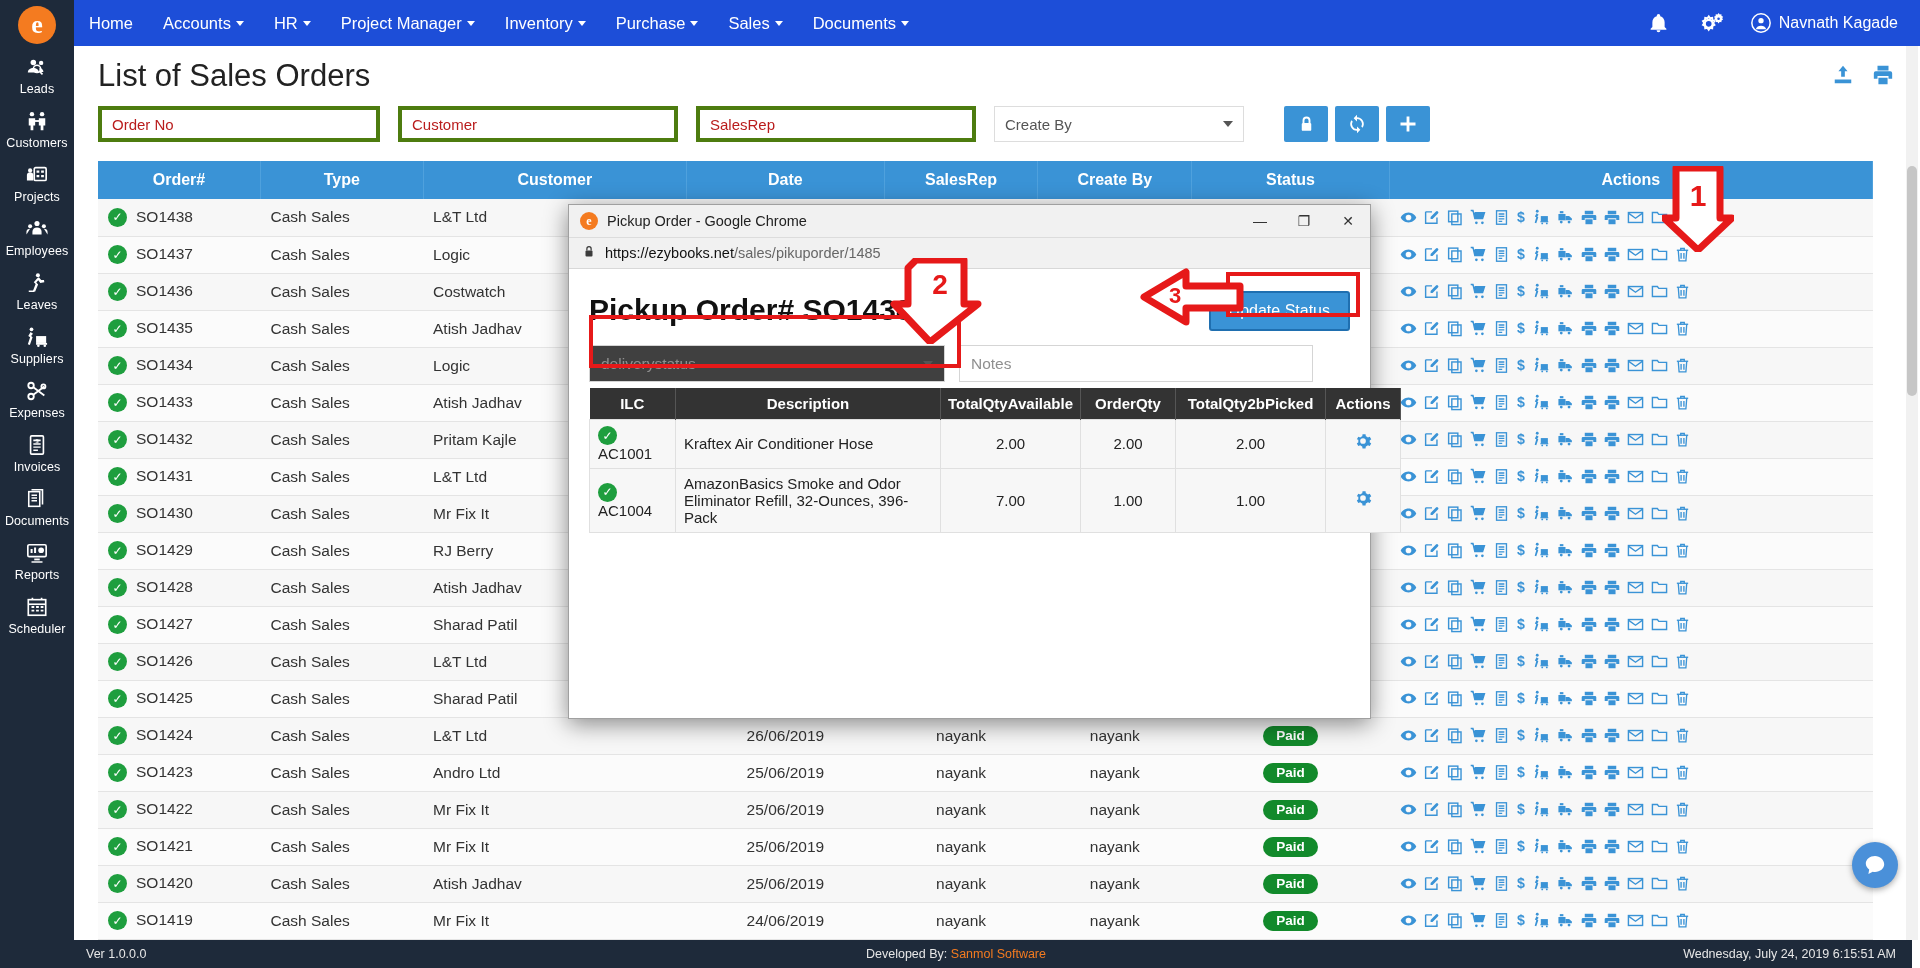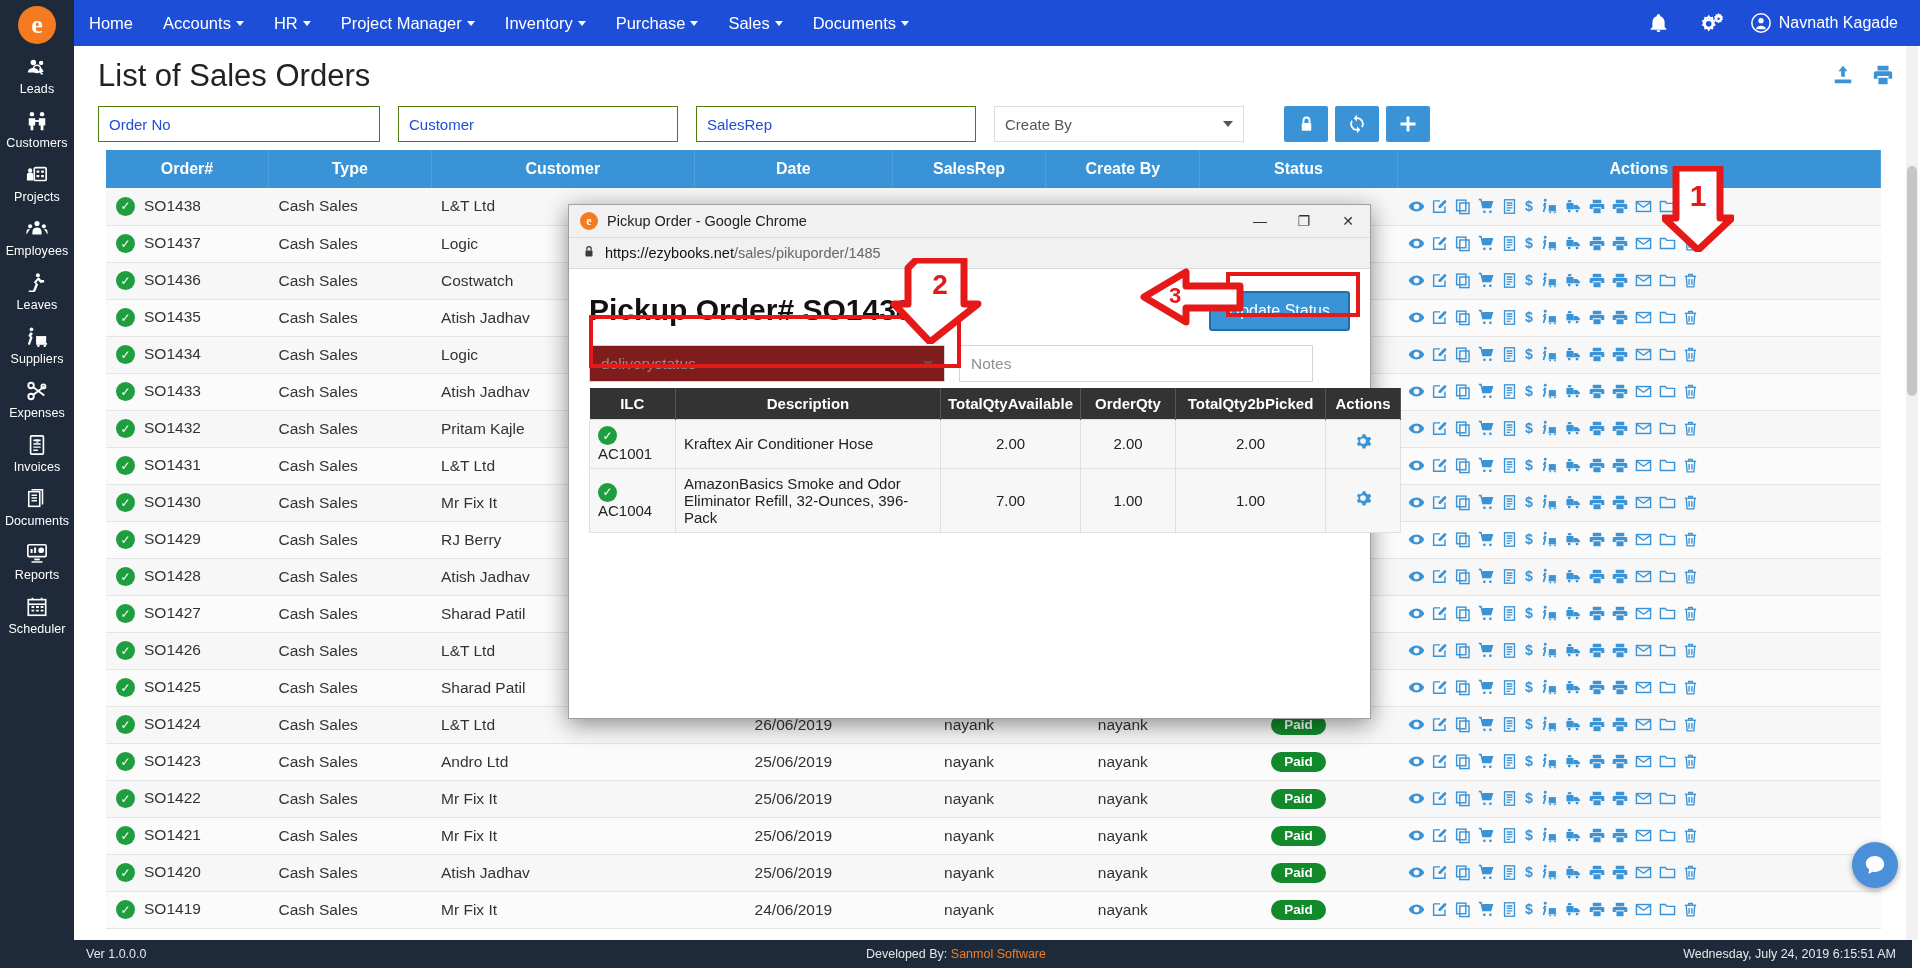--- a/index.html
+++ b/index.html
@@ -70,43 +70,43 @@
   #page-head { padding: 12px 24px 0 24px; position: relative; }
   #page-title { font-size: 31px; color: #222; font-weight: normal; margin: 0; }
   #head-tools { position: absolute; right: 26px; top: 18px; display:flex; gap:18px; }
   .head-tool { color: #2e86d0; cursor: pointer; display:flex; }
 
   
   #filters {
     display: flex; gap: 18px; padding: 12px 24px 8px 24px; align-items: center;
   }
   .f-input {
-    height: 36px; border: 1px solid #4d7c0f; background:#fff;
-    font-size: 15px; color: #1d4ed8; padding: 0 10px;
+    height: 36px; border: 4px solid #4d7c0f; background:#fff;
+    font-size: 15px; color: #b91c1c; padding: 0 10px;
     display:flex; align-items:center;
   }
   .f-input.w1 { width: 282px; }
   .f-input.w2 { width: 280px; }
   .f-input.w3 { width: 280px; }
   .f-select {
     height: 36px; width: 284px; border:1px solid #ddd; background:#fff;
     font-size:15px; color:#555; padding: 0 10px;
     display:flex; align-items:center; justify-content:space-between;
   }
   .f-select.w5 { width: 250px; }
   .sel-caret { border-left:5px solid transparent; border-right:5px solid transparent; border-top:6px solid #555; }
   .f-btns { display:flex; gap: 7px; margin-left: 22px; }
   .sq-btn {
     width: 44px; height: 36px; background:#3a93d6; color:#fff;
     display:flex; align-items:center; justify-content:center;
     font-size: 19px; cursor:pointer; border-radius: 2px;
   }
 
   
-  #table-wrap { padding: 0 32px; position: relative; }
+  #table-wrap { padding: 0 24px; position: relative; margin-top: 11px; }
   table.grid { border-collapse: collapse; width: 1775px; table-layout: fixed; }
   table.grid thead th {
     background: #3a93d6; color:#fff; font-size: 16px; font-weight: bold;
     height: 38px; text-align:center; border-right:1px solid #4fa1dd;
   }
   table.grid tbody td {
     height: 37px; font-size: 15.5px; color:#333; border-bottom:1px solid #e4e4e4;
     padding: 0 10px; background:#f7f7f7;
   }
   table.grid tbody tr:nth-child(even) td { background:#fbfbfb; }
@@ -155,21 +155,21 @@
     height: 31px; background:#f1f1f1; border-bottom:1px solid #d8d8d8;
     display:flex; align-items:center; padding-left: 14px; font-size: 14.5px; color:#444;
   }
   #dlg-url .lock { margin-right: 10px; font-size: 13px; color:#3b3b3b; }
   #dlg-url .dom { color:#111; }
   #dlg-url .path { color:#666; }
   #dlg-body { padding: 18px 20px 0 20px; position:relative; height: 448px; }
   #dlg-h1 { font-size: 30px; font-weight:bold; color:#111; margin: 6px 0 0 0; }
   #dlg-row2 { display:flex; gap: 14px; margin-top: 18px; align-items:center; }
   #ddl {
-    width: 356px; height: 37px; border:1px solid #d5d5d5; background:#7f1d1d;
+    width: 356px; height: 37px; border:1px solid #d5d5d5; background:#404040;
     display:flex; align-items:center; justify-content:space-between;
     padding: 0 11px; font-size: 15.5px; color:#8f8f8f;
   }
   #notes {
     width: 354px; height: 37px; border:1px solid #d5d5d5; background:#fff;
     display:flex; align-items:center; padding: 0 11px; font-size: 15.5px; color:#8f8f8f;
   }
   #update-btn {
     position:absolute; right: 20px; top: 22px;
     background:#3a93d6; color:#fff; font-size:16px;

